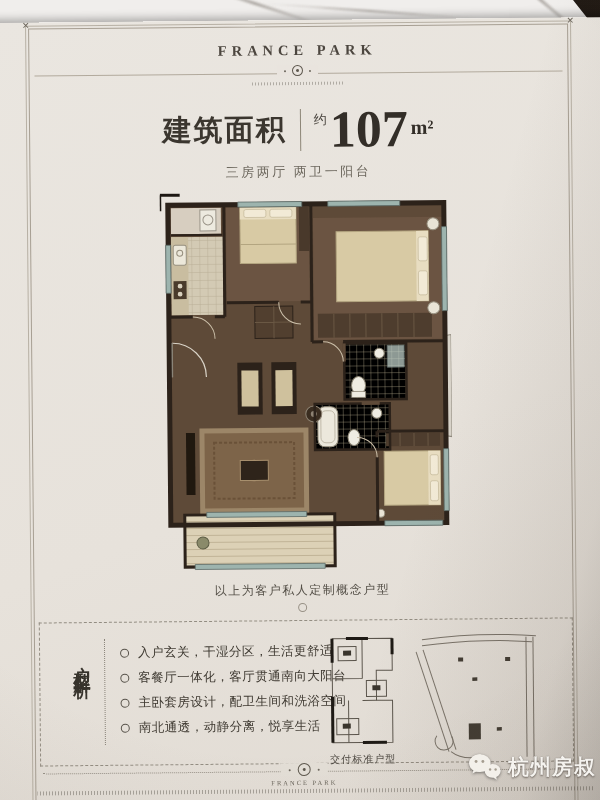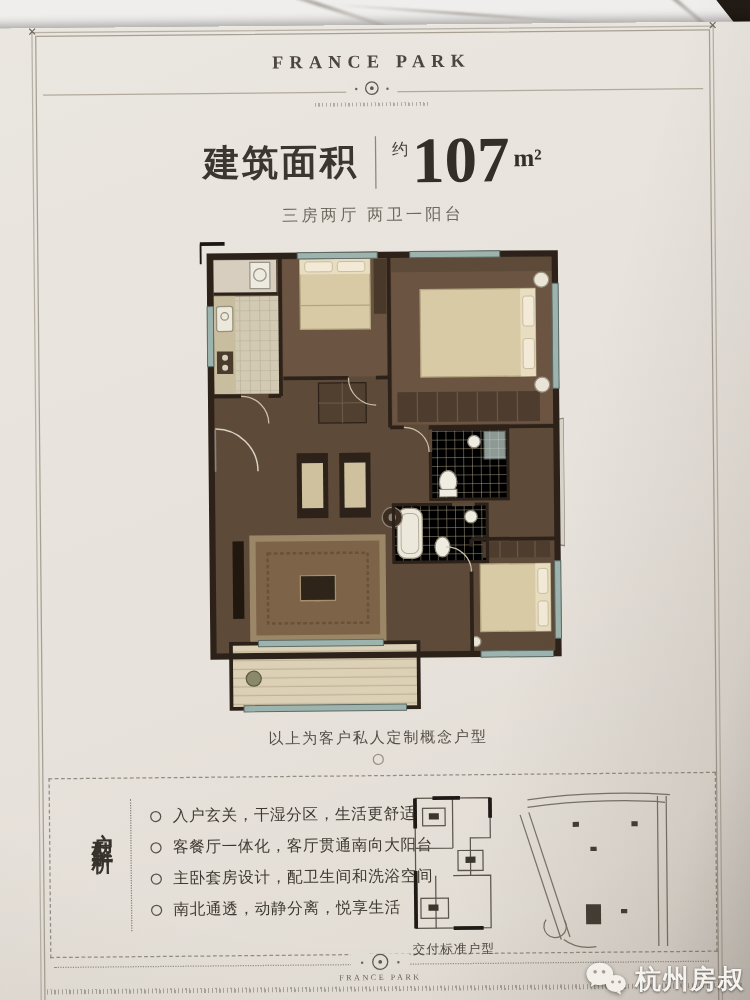--- a/index.html
+++ b/index.html
@@ -54,21 +54,21 @@
   .site-map{position:absolute;left:366px;top:4px;}
 
   .bottom-rule{position:absolute;left:48px;top:751px;width:524px;height:0;border-top:1px dotted #8a847a;opacity:.85;}
   .orn2{position:absolute;left:309px;top:743px;transform:translateX(-50%);background:#e3ded6;padding:0 8px;display:flex;align-items:center;gap:7px;}
   .orn2 .orn-ring{width:11px;height:11px;}
   .footer-brand{position:absolute;left:309px;top:759px;transform:translateX(-50%);font-family:"Liberation Serif","DejaVu Serif",serif;font-size:6.5px;letter-spacing:2px;color:#6b665c;white-space:nowrap;}
   .fineprint{left:42px;top:769px;width:556px;height:4px;opacity:.5;}
 
   .vignette{position:absolute;inset:0;pointer-events:none;background:linear-gradient(105deg,rgba(0,0,0,0) 68%,rgba(60,48,38,.10) 90%,rgba(40,32,25,.22) 100%),radial-gradient(120% 90% at 45% 40%,rgba(0,0,0,0) 60%,rgba(70,58,46,.10) 100%);}
 
-  .watermark{position:absolute;right:4px;top:752px;display:flex;align-items:center;gap:6px;z-index:9;margin-top:16px;}
+  .watermark{position:absolute;right:4px;top:752px;display:flex;align-items:center;gap:6px;z-index:9;}
   .wm-icon{filter:drop-shadow(0 1px 1.5px rgba(0,0,0,.45));}
   .wm-text{font-size:21px;font-weight:700;color:#f5f3ef;letter-spacing:1px;text-shadow:0 1px 2px rgba(50,40,32,.6),0 0 1px rgba(0,0,0,.35);}
 </style>
 </head>
 <body>
 
 <div id="stage">
 
   <div class="marble">
     <div class="vein v1"></div>

